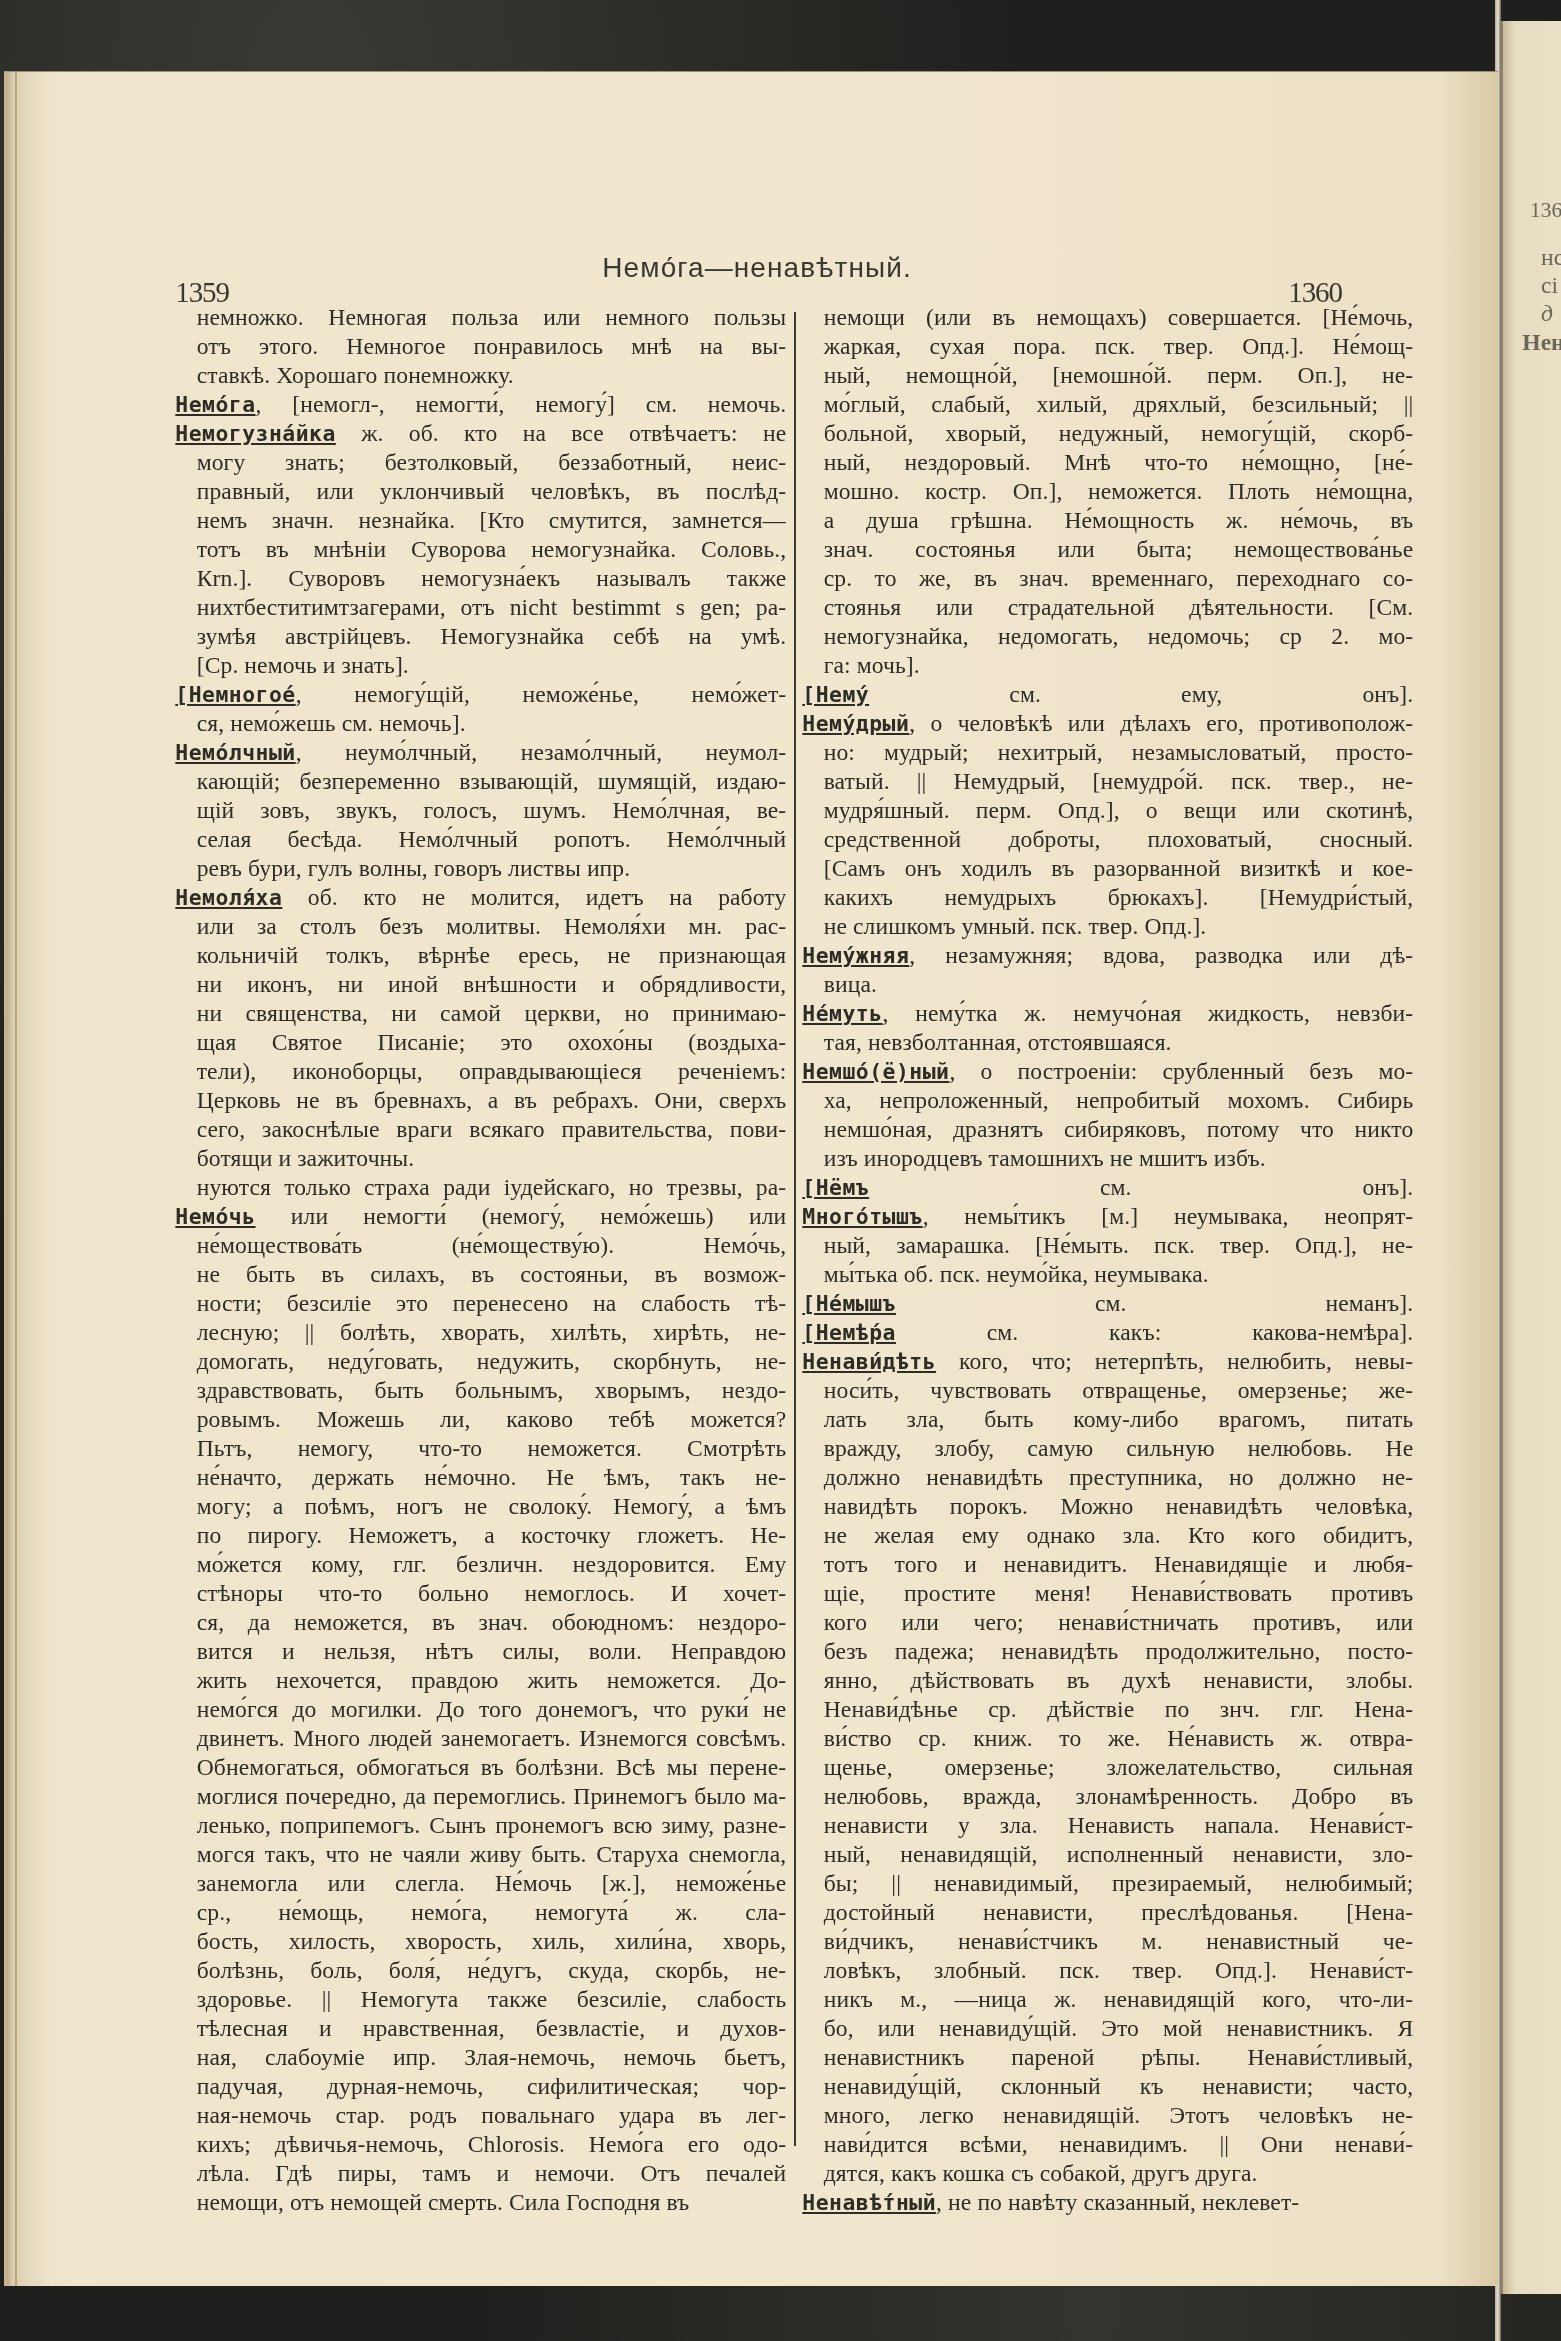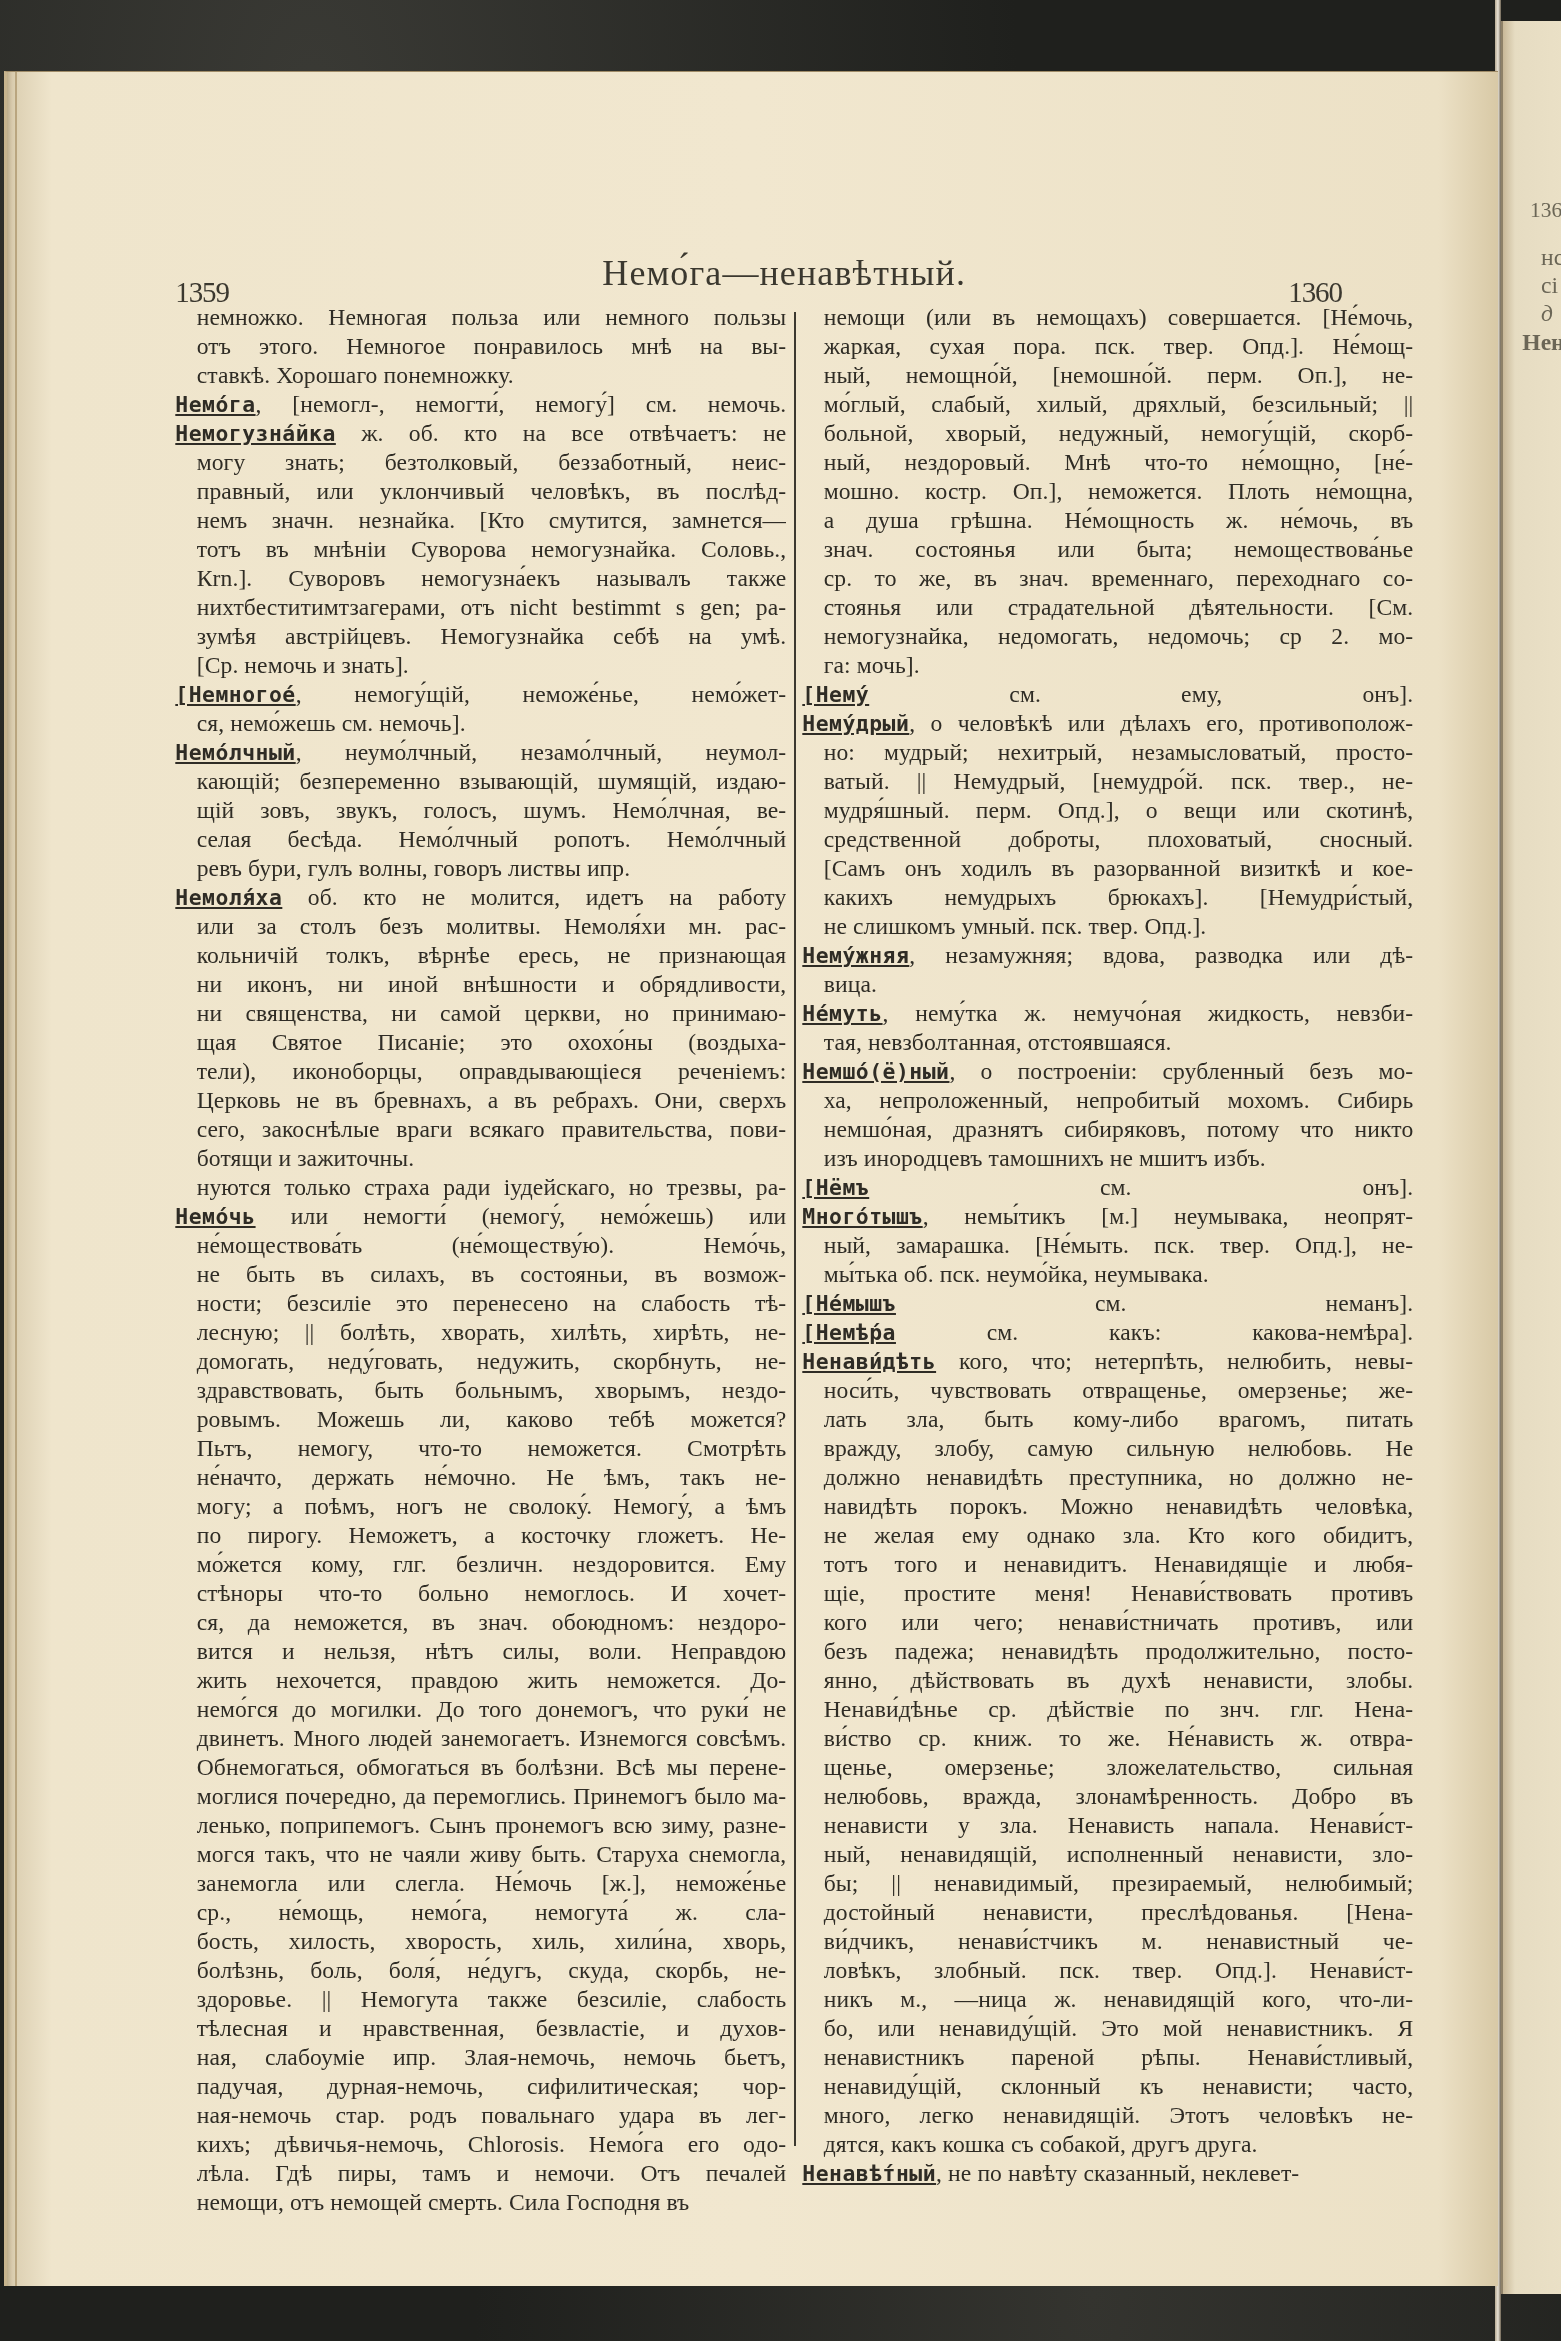--- a/index.html
+++ b/index.html
@@ -39,22 +39,22 @@
     position:absolute; color:#6b6656; font-size:23.6px; white-space:nowrap;
   }
   .running-head {
     position:absolute; top:180px; left:0; width:1491px; height:38px;
     color:#3b382f;
   }
   .pnum { position:absolute; top:0; font-size:29px; letter-spacing:-1.1px;margin-top:24px; }
   .pnum.left { left:168px; }
   .pnum.right { left:1281px; }
   .head-title {
-    position:absolute; left:595px; top:0; font-size:36px;
-    letter-spacing:1.1px; font-family:Liberation Serif, serif;
+    position:absolute; left:595px; top:0; font-size:28px;
+    letter-spacing:1.1px; font-family:Liberation Sans, sans-serif;
   }
   .col {
     position:absolute; top:231px; width:611px;
     color:#2f2c25;
   }
   .col.left { left:168px; }
   .col.right { left:795px; }
   .rule {
     position:absolute; left:787px; top:240px; width:1.6px; height:1834px;
     background:#3c3930;
@@ -221,17 +221,18 @@
       <div class="line">ный, ненавидящій, исполненный ненависти, зло-</div>
       <div class="line">бы; || ненавидимый, презираемый, нелюбимый;</div>
       <div class="line">достойный ненависти, преслѣдованья. [Нена-</div>
       <div class="line">ви́дчикъ, ненави́стчикъ м. ненавистный че-</div>
       <div class="line">ловѣкъ, злобный. пск. твер. Опд.]. Ненави́ст-</div>
       <div class="line">никъ м., —ница ж. ненавидящій кого, что-ли-</div>
       <div class="line">бо, или ненавиду́щій. Это мой ненавистникъ. Я</div>
       <div class="line">ненавистникъ пареной рѣпы. Ненави́стливый,</div>
       <div class="line">ненавиду́щій, склонный къ ненависти; часто,</div>
       <div class="line">много, легко ненавидящій. Этотъ человѣкъ не-</div>
+      <div class="line">нави́дится всѣми, ненавидимъ. || Они ненави́-</div>
       <div class="line last">дятся, какъ кошка съ собакой, другъ друга.</div>
       <div class="line hw last"><span class="b">Ненавѣ́тный</span>, не по навѣту сказанный, неклевет-</div>
     </div>
 </div>
 
 
 </body></html>

